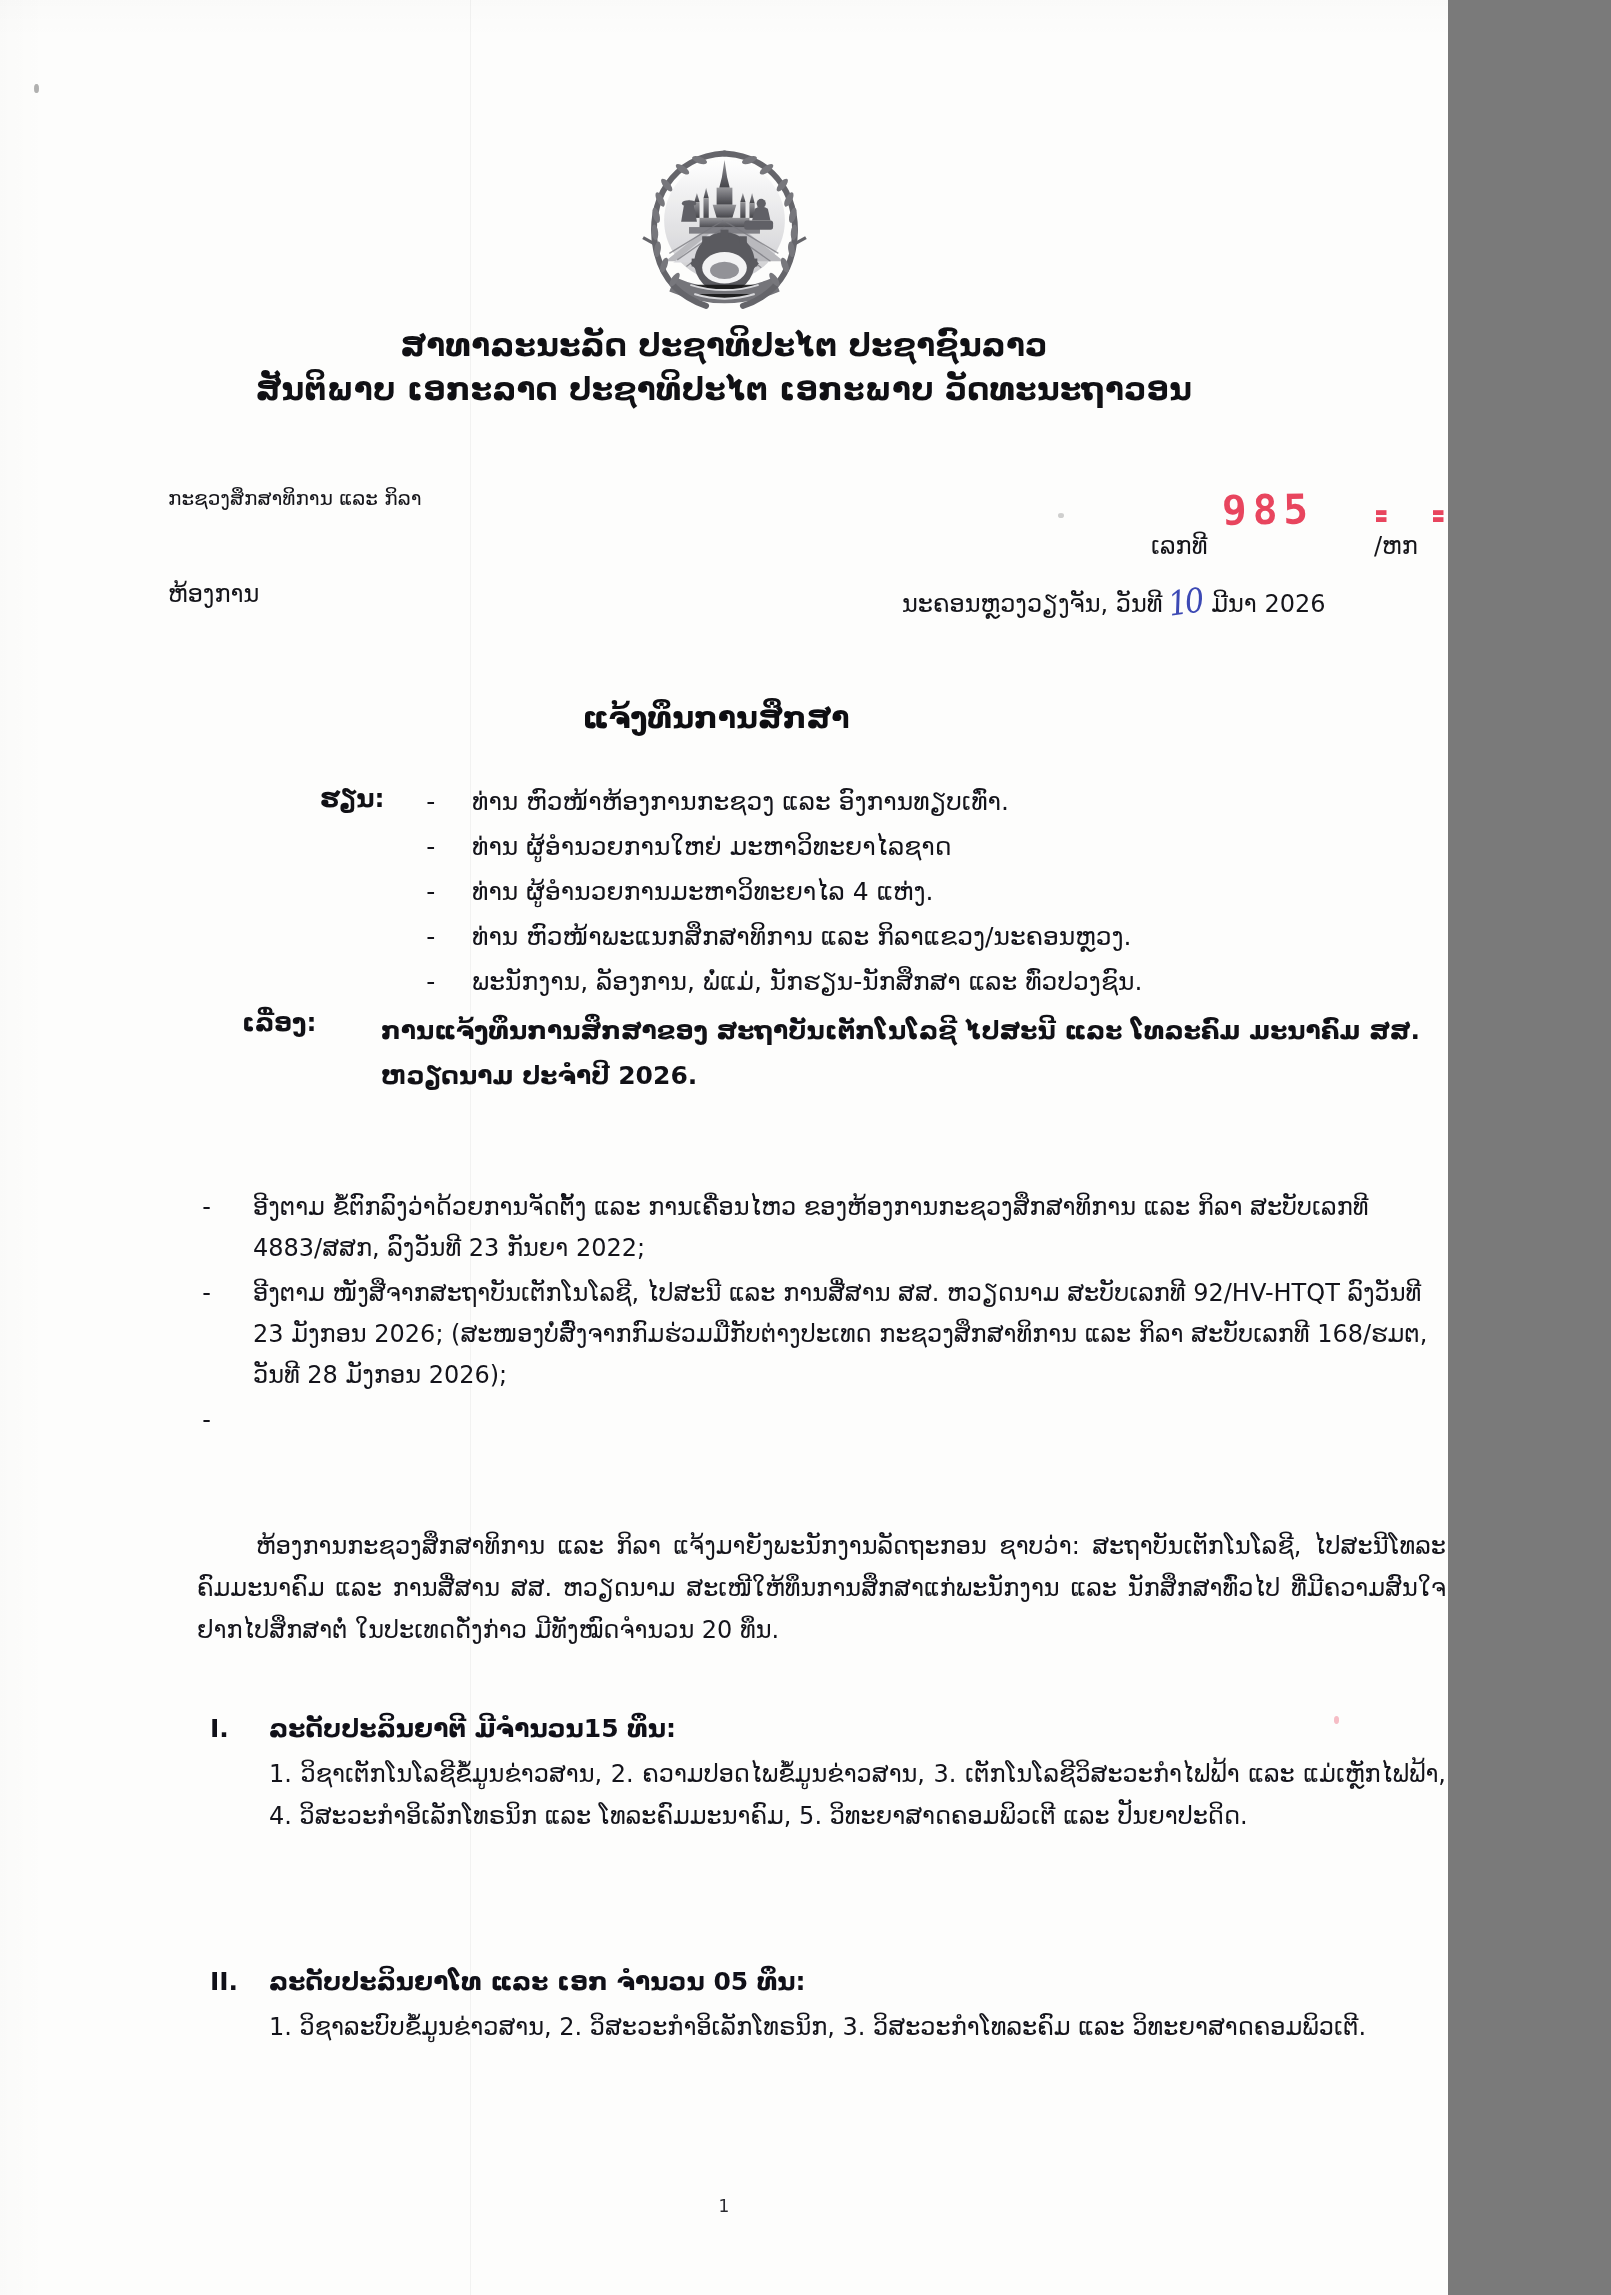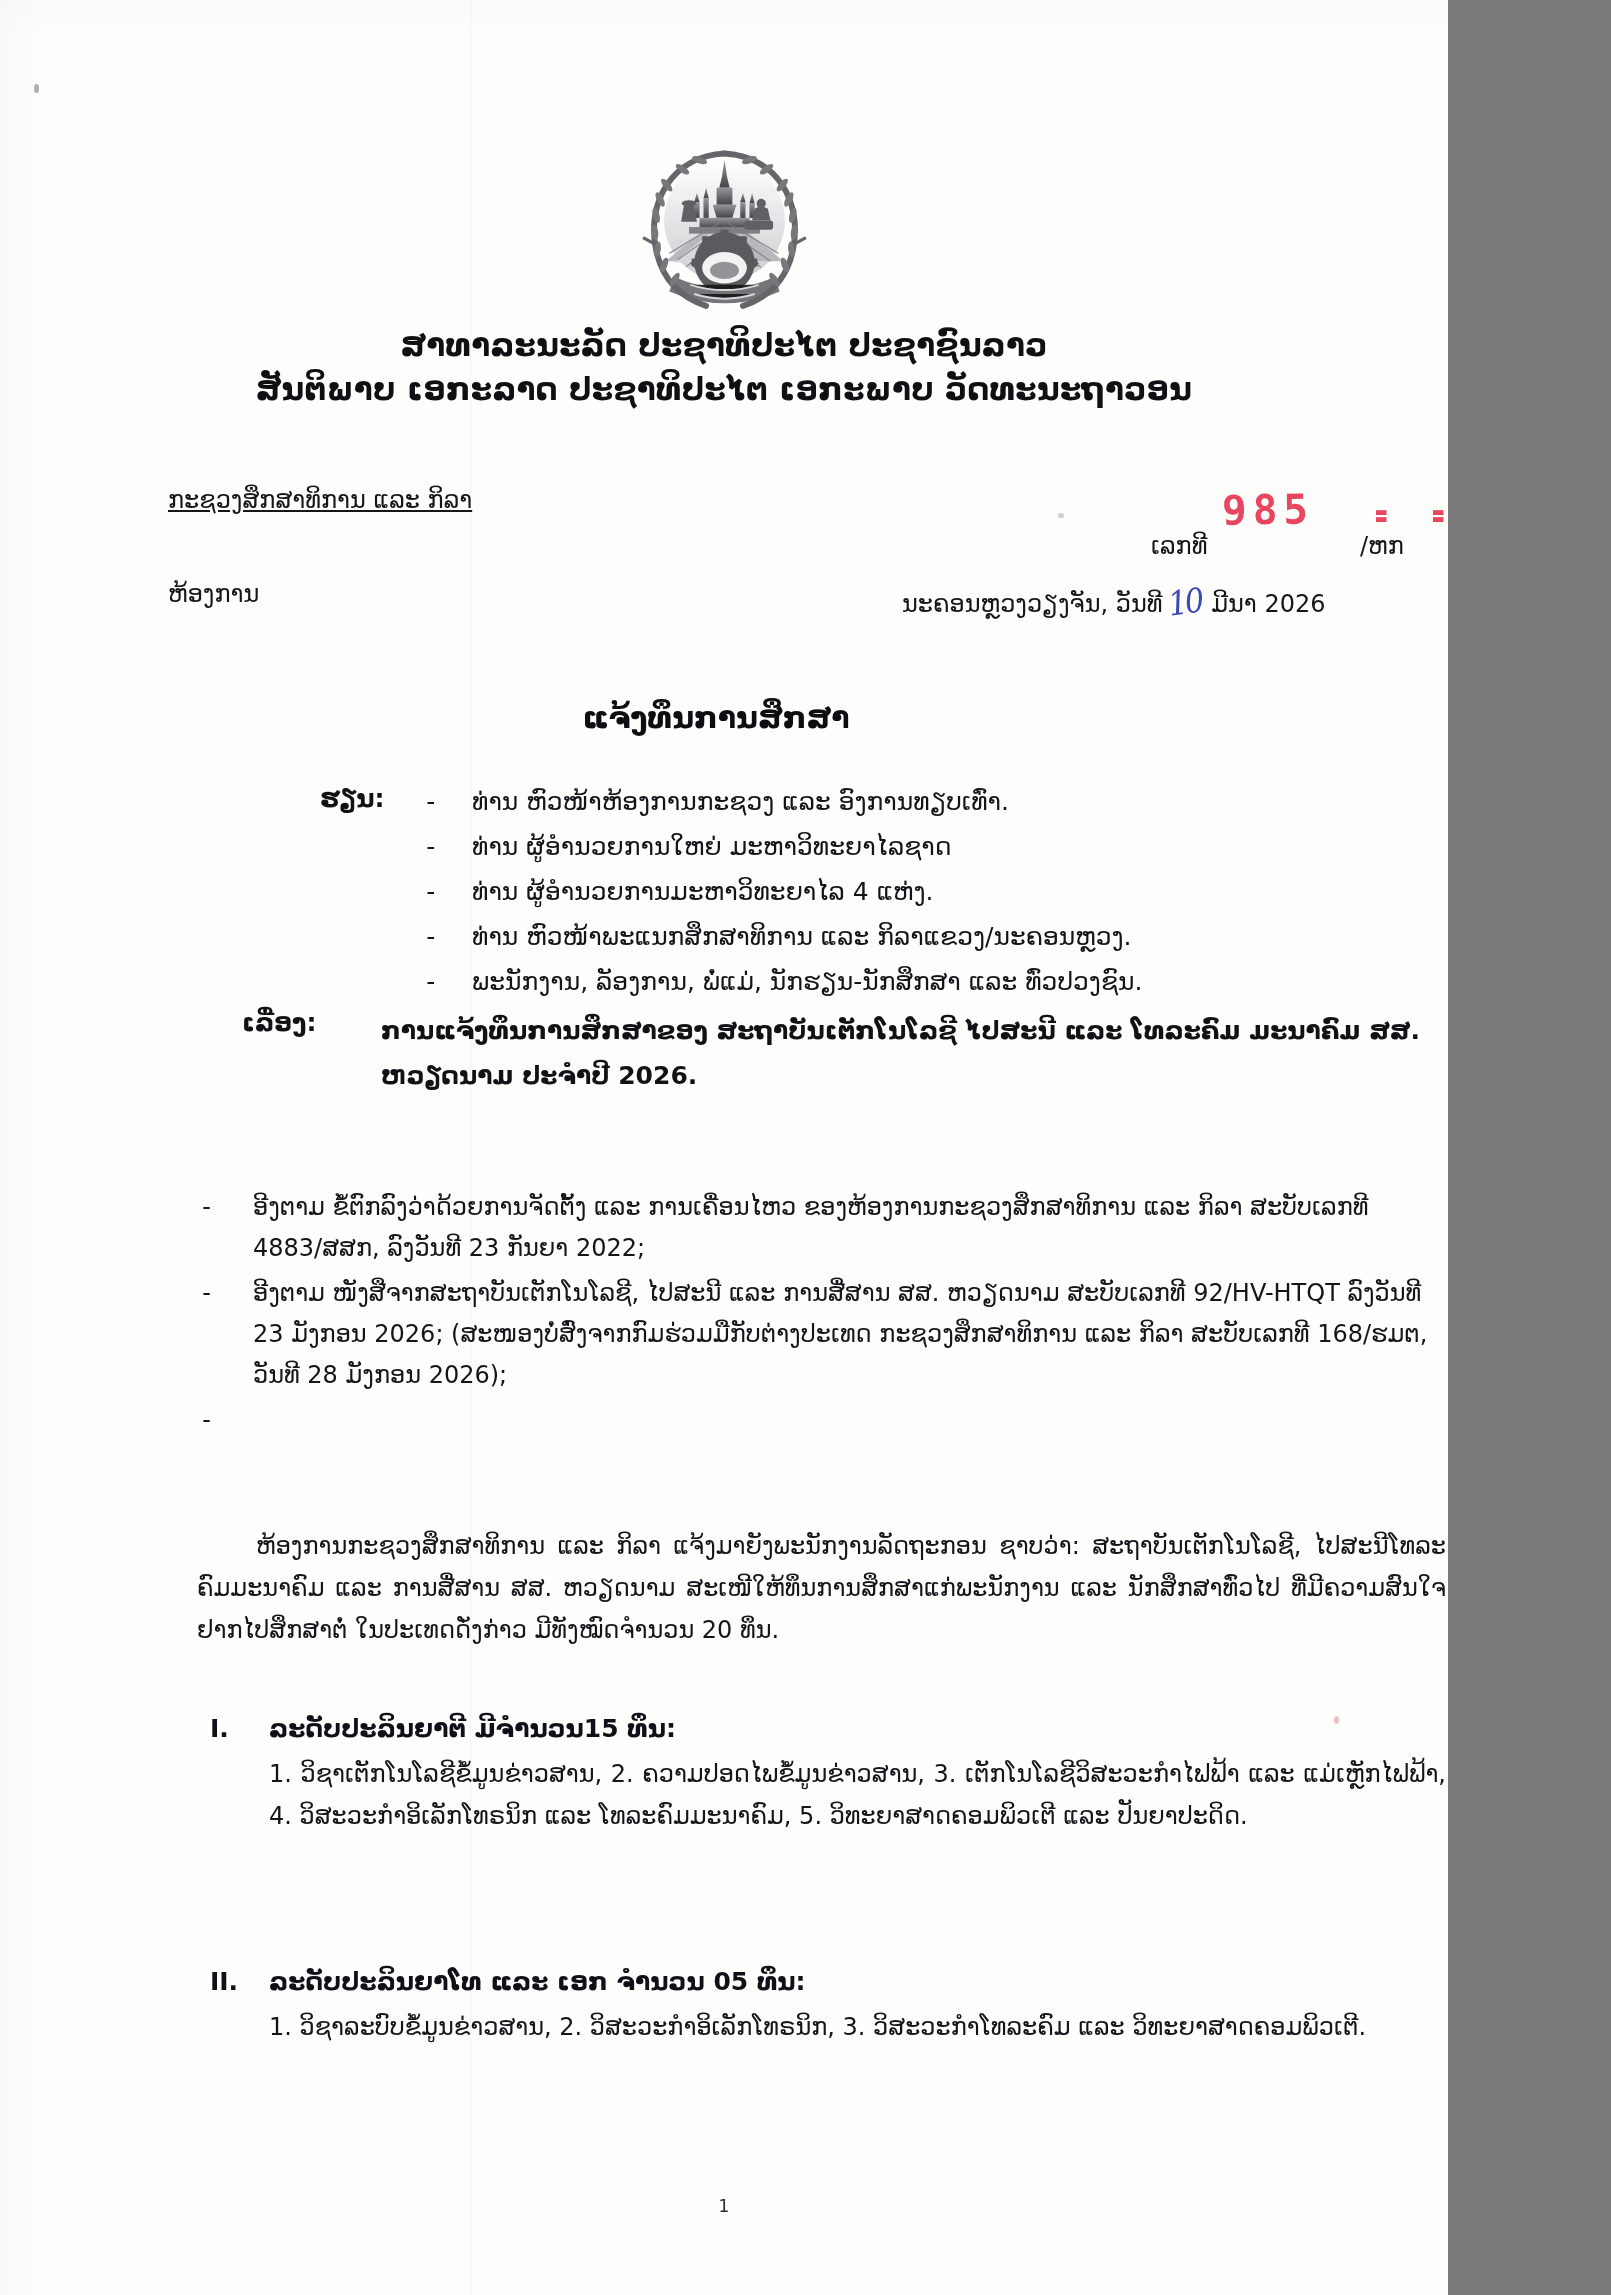--- a/index.html
+++ b/index.html
@@ -62,33 +62,33 @@
     letter-spacing: 0.3px;
   }
   .hdr-1 { top: 327px; font-size: 31px; }
   .hdr-2 { top: 371px; font-size: 31px; }
 
   
   .lh {
     position: absolute;
     color: #15151a;
   }
-  .lh-ministry { left: 168px; top: 486px; font-size: 24px; text-decoration: underline; }
+  .lh-ministry { left: 168px; top: 486px; font-size: 20px; }
   .lh-office   { left: 168px; top: 536px; font-size: 24px; margin-top: 44px; }
 
   .ref-row {
     position: absolute;
     left: 1118px;
     top: 532px;
     width: 408px;
     font-size: 24px;
     color: #15151a;
   }
   .ref-label { position: absolute; left: 33px; top: 0; }
-  .ref-suffix { position: absolute; left: 242px; top: 0; }
+  .ref-suffix { position: absolute; left: 256px; top: 0; }
   .ref-number {
     position: absolute;
     left: 104px;
     top: -46px;
     font-size: 41px;
     font-weight: bold;
     color: #e8455e;
     letter-spacing: 6px;
     font-family: "DejaVu Sans Mono", monospace;
     transform: rotate(-1deg);

